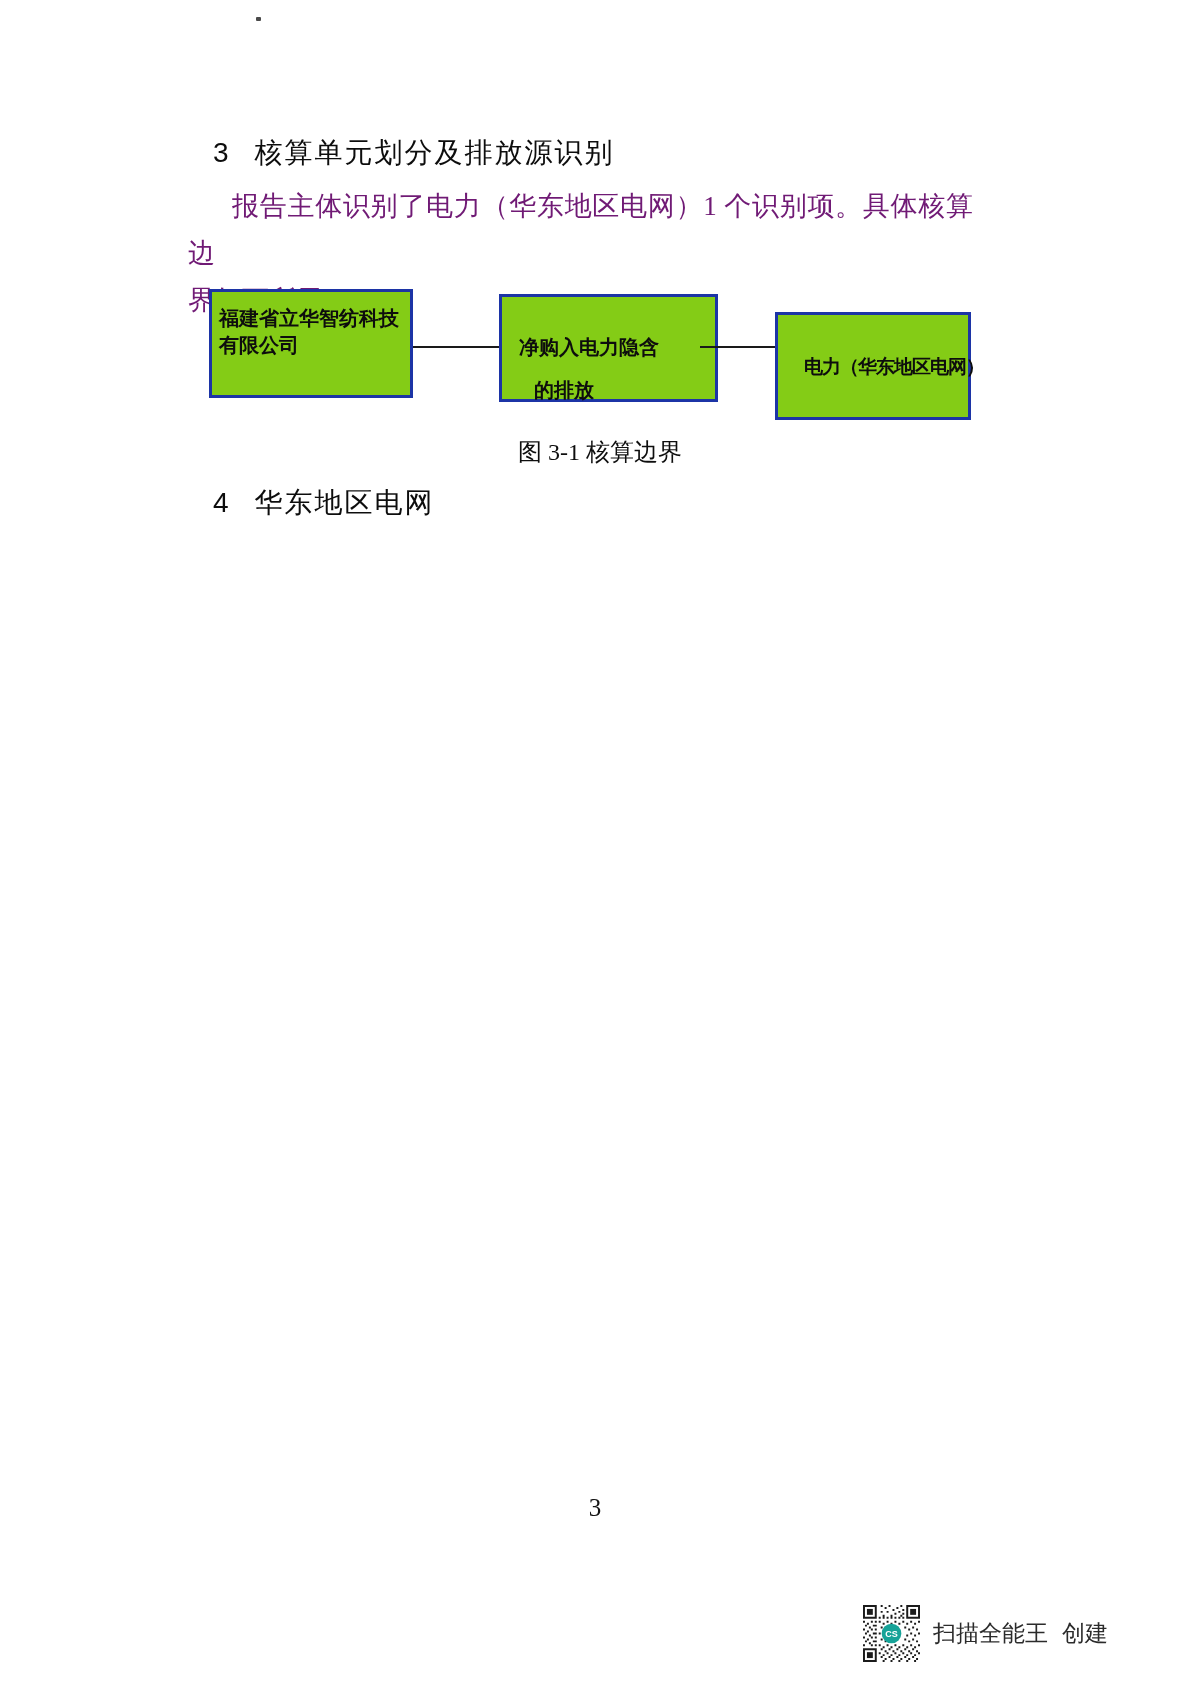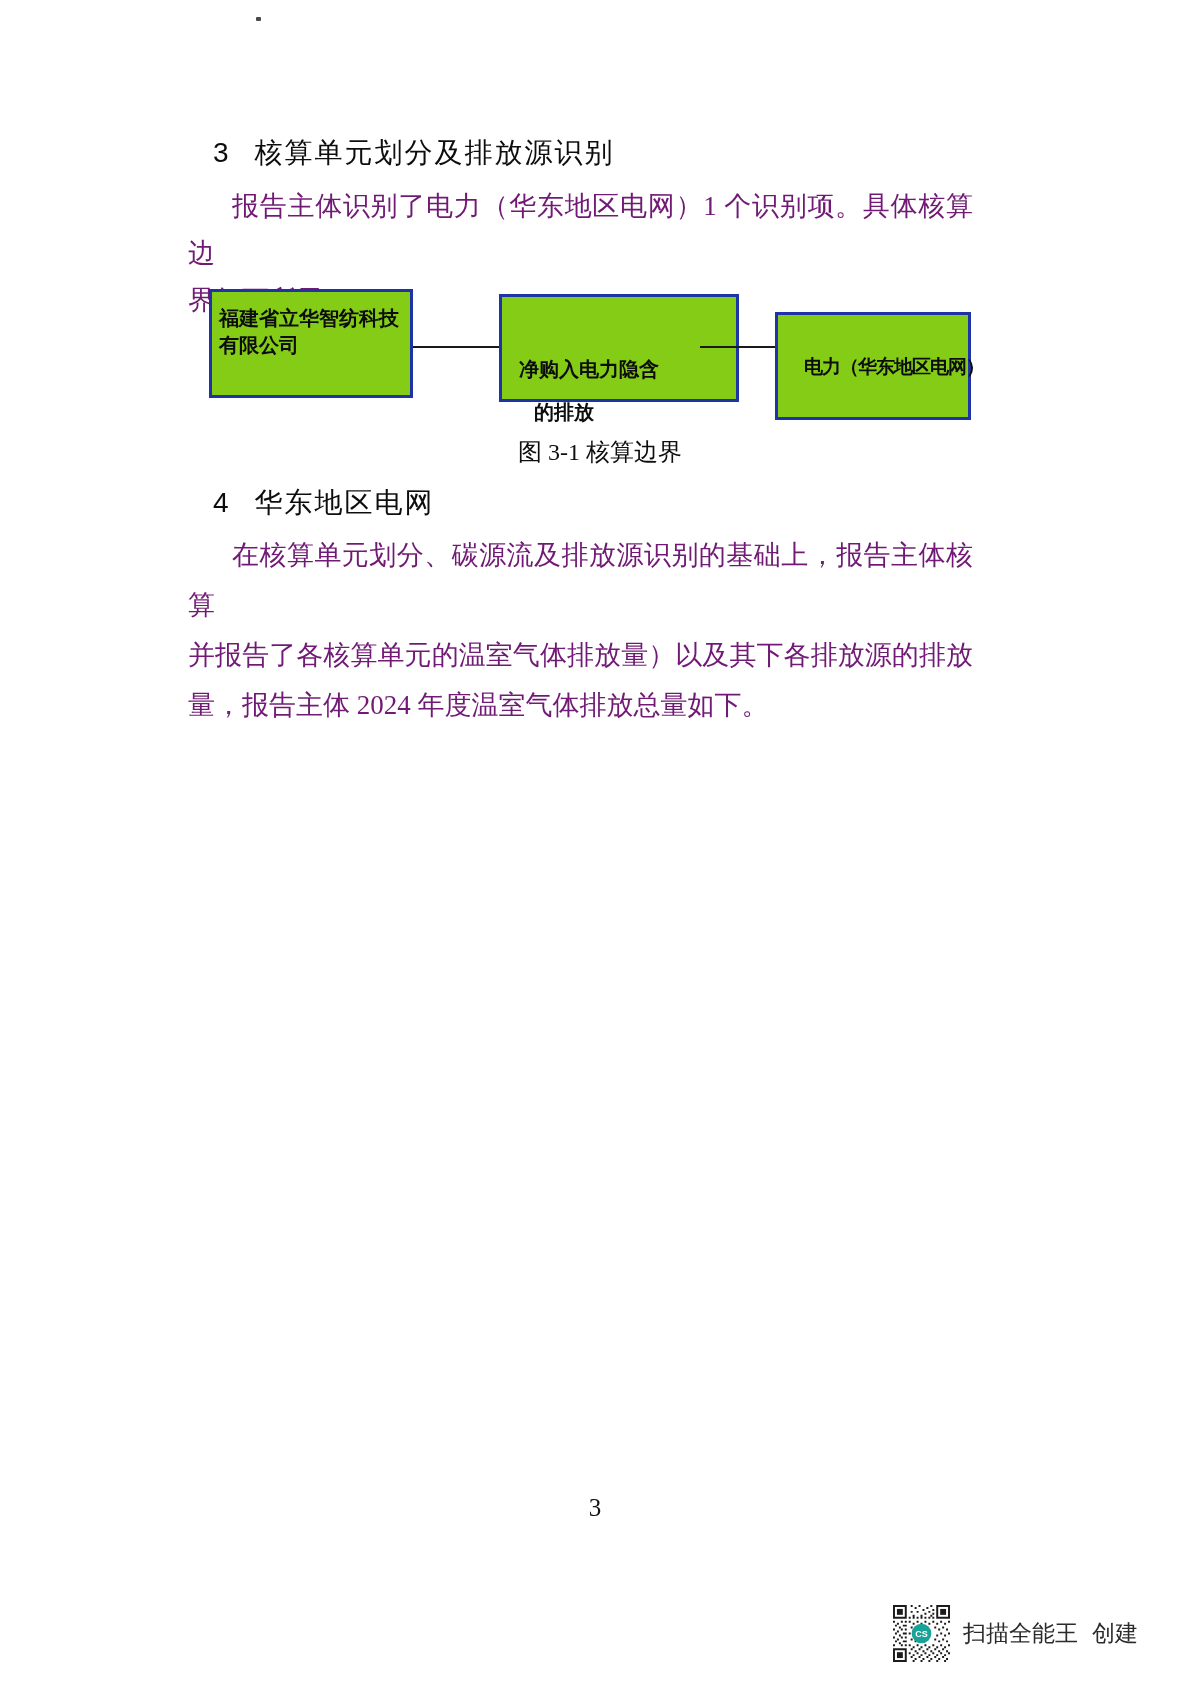--- a/index.html
+++ b/index.html
@@ -54,21 +54,21 @@
     position: absolute;
     border: 3px solid var(--box-border);
     background: #84cc16;
     font-family: "Liberation Sans", "DejaVu Sans", sans-serif;
     font-weight: bold;
     font-size: 20px;
     line-height: 27px;
     color: #0d0d0d;
   }
   .box-left  { left: 209px; top: 289px; width: 204px; height: 109px; padding: 13px 4px 0 7px; }
-  .box-mid   { left: 499px; top: 294px; width: 240px; height: 108px; padding: 59px 4px 0 17px; }
+  .box-mid   { left: 499px; top: 294px; width: 219px; height: 108px; padding: 37px 4px 0 17px; }
   .box-mid .l2 { padding-left: 15px; margin-top: 16px; }
   .box-right { left: 775px; top: 312px; width: 196px; height: 108px;
                display: flex; align-items: center; padding-left: 26px;
                font-size: 19px; letter-spacing: -1px; white-space: nowrap; }
   .connector {
     position: absolute;
     top: 346px; height: 2px;
     background: #1a1a1a;
   }
   .conn1 { left: 413px; width: 86px; }
@@ -82,21 +82,21 @@
   }
   .page-number {
     position: absolute;
     left: 0; top: 1494px; width: 1190px;
     text-align: center;
     font-size: 25px;
     color: #141414;
   }
   .watermark {
     position: absolute;
-    left: 893px; top: 1605px;
+    left: 863px; top: 1605px;
     display: flex;
     align-items: center;
   }
   .qr { width: 57px; height: 57px; display: block; }
   .qr .module { fill: #1b1b1b; }
   .qr .badge { fill: var(--badge-color); }
   .qr .badge-text {
     fill: #ffffff;
     font-family: "Liberation Sans", "DejaVu Sans", sans-serif;
     font-weight: bold;
@@ -139,25 +139,20 @@
     <div class="dbox box-right">
       <span>电力（华东地区电网）</span>
     </div>
     <div class="caption">图 3-1 核算边界</div>
   </div>
 
   <div class="heading h4">
     <span class="num">4</span><span class="title">华东地区电网</span>
   </div>
 
-  <div class="para p2">
-    <span class="line first fill">在核算单元划分、碳源流及排放源识别的基础上，报告主体核算</span>
-    <span class="line fill">并报告了各核算单元的温室气体排放量）以及其下各排放源的排放</span>
-    <span class="line">量，报告主体 2024 年度温室气体排放总量如下。</span>
-  </div>
 
   <div class="page-number">3</div>
 
   <div class="watermark">
     <svg class="qr" viewBox="0 0 29 29">
       <rect x="0" y="0" width="29" height="29" fill="#ffffff"></rect>
 
       <g class="module">
         <path fill-rule="evenodd" d="M0,0 h7 v7 h-7 Z M1,1 v5 h5 v-5 Z"></path>
         <rect x="2" y="2" width="3" height="3"></rect>

